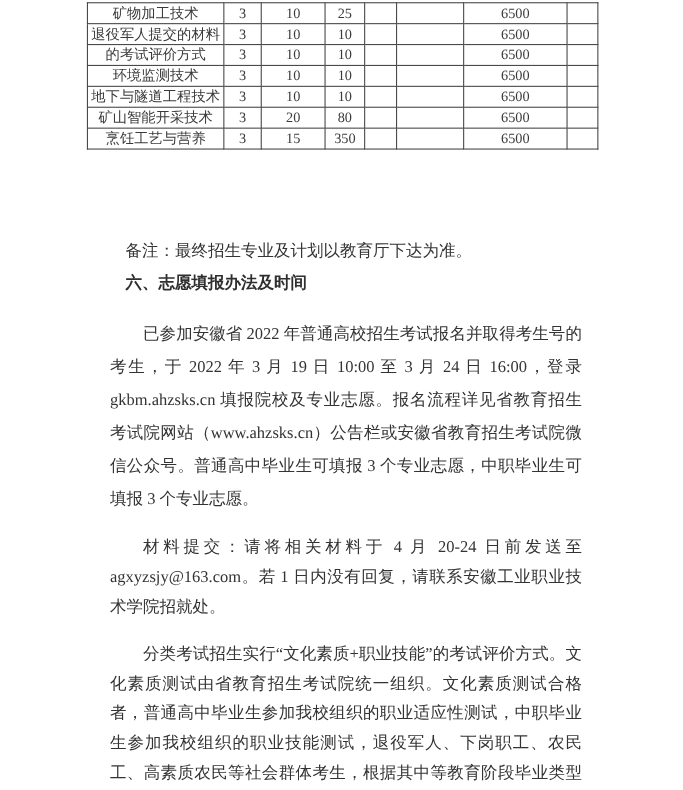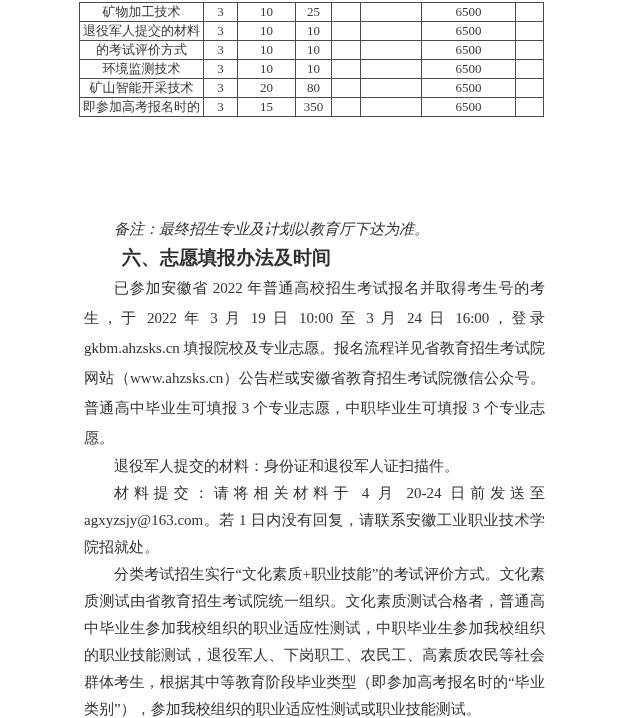--- a/index.html
+++ b/index.html
@@ -59,32 +59,31 @@
     top: 215px;
     width: 461px;
     font-size: 15px;
     text-align: justify;
     color: #333333;
   }
   .note {
     margin: 0;
     line-height: 28px;
     text-indent: 2em;
-    font-style: italic;
   }
   #sections h3 {
     margin: 0;
-    font-size: 19px;
+    font-size: 15px;
     font-weight: bold;
     line-height: 27px;
     text-indent: 2em;
     color: #2f2f2f;
   }
   #sections p {
-    margin: 0;
+    margin: 16px;
     line-height: 27px;
     text-indent: 2em;
   }
   #sections h3:first-of-type { line-height: 30px; }
   #sections p:first-of-type  { line-height: 30px; }
 </style>
 </head>
 <body>
 
 <div class="page">
@@ -135,46 +134,55 @@
           <td>环境监测技术</td>
           <td>3</td>
           <td>10</td>
           <td>10</td>
           <td></td>
           <td></td>
           <td>6500</td>
           <td></td>
         </tr>
         <tr>
+          <td>地下与隧道工程技术</td>
+          <td>3</td>
+          <td>10</td>
+          <td>10</td>
+          <td></td>
+          <td></td>
+          <td>6500</td>
+          <td></td>
+        </tr>
+        <tr>
           <td>矿山智能开采技术</td>
           <td>3</td>
           <td>20</td>
           <td>80</td>
           <td></td>
           <td></td>
           <td>6500</td>
           <td></td>
         </tr>
         <tr>
-          <td>即参加高考报名时的</td>
+          <td>烹饪工艺与营养</td>
           <td>3</td>
           <td>15</td>
           <td>350</td>
           <td></td>
           <td></td>
           <td>6500</td>
           <td></td>
         </tr>
       </tbody>
   </table>
 
   <div class="content">
     <p class="note">备注：最终招生专业及计划以教育厅下达为准。</p>
     <div id="sections">
         <h3>六、志愿填报办法及时间</h3>
         <p>已参加安徽省 2022 年普通高校招生考试报名并取得考生号的考生，于 2022 年 3 月 19 日 10:00 至 3 月 24 日 16:00，登录 gkbm.ahzsks.cn 填报院校及专业志愿。报名流程详见省教育招生考试院网站（www.ahzsks.cn）公告栏或安徽省教育招生考试院微信公众号。普通高中毕业生可填报 3 个专业志愿，中职毕业生可填报 3 个专业志愿。</p>
-        <p>退役军人提交的材料：身份证和退役军人证扫描件。</p>
         <p>材料提交：请将相关材料于 4 月 20-24 日前发送至 agxyzsjy@163.com。若 1 日内没有回复，请联系安徽工业职业技术学院招就处。</p>
         <p>分类考试招生实行“文化素质+职业技能”的考试评价方式。文化素质测试由省教育招生考试院统一组织。文化素质测试合格者，普通高中毕业生参加我校组织的职业适应性测试，中职毕业生参加我校组织的职业技能测试，退役军人、下岗职工、农民工、高素质农民等社会群体考生，根据其中等教育阶段毕业类型（即参加高考报名时的“毕业类别”），参加我校组织的职业适应性测试或职业技能测试。</p>
       </div>
   </div>
 
 </div>
 
 </body></html>

